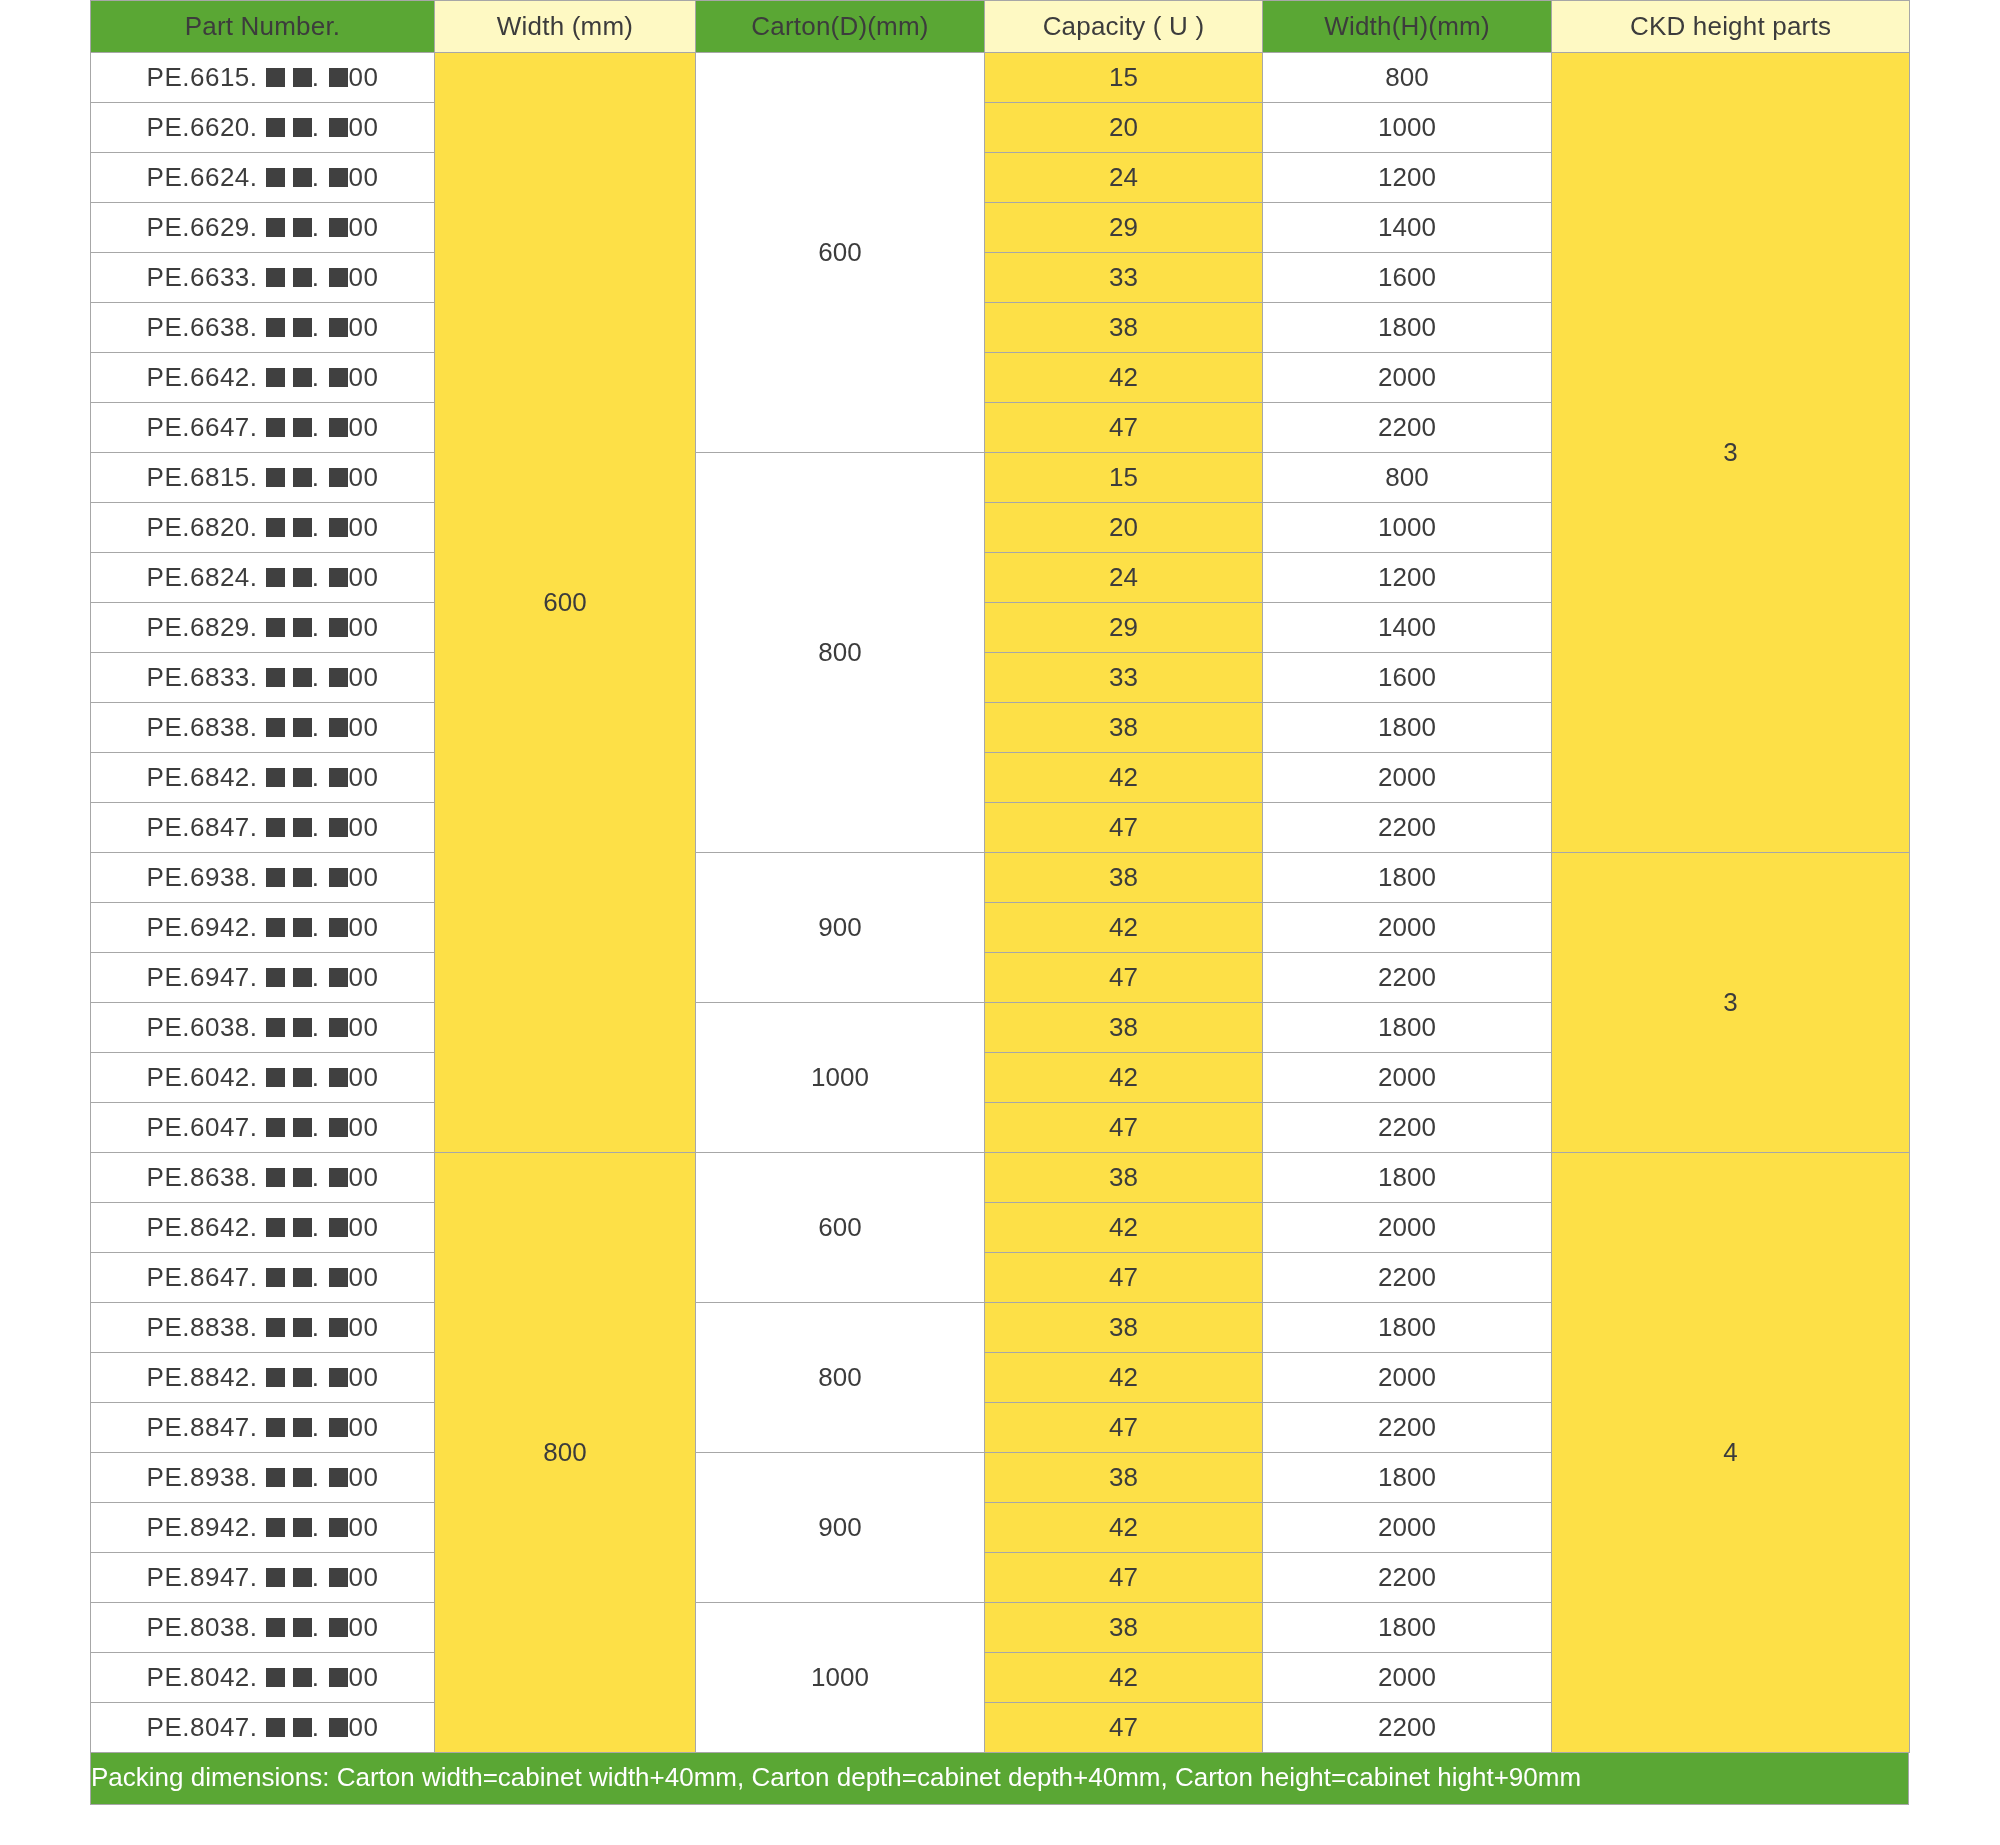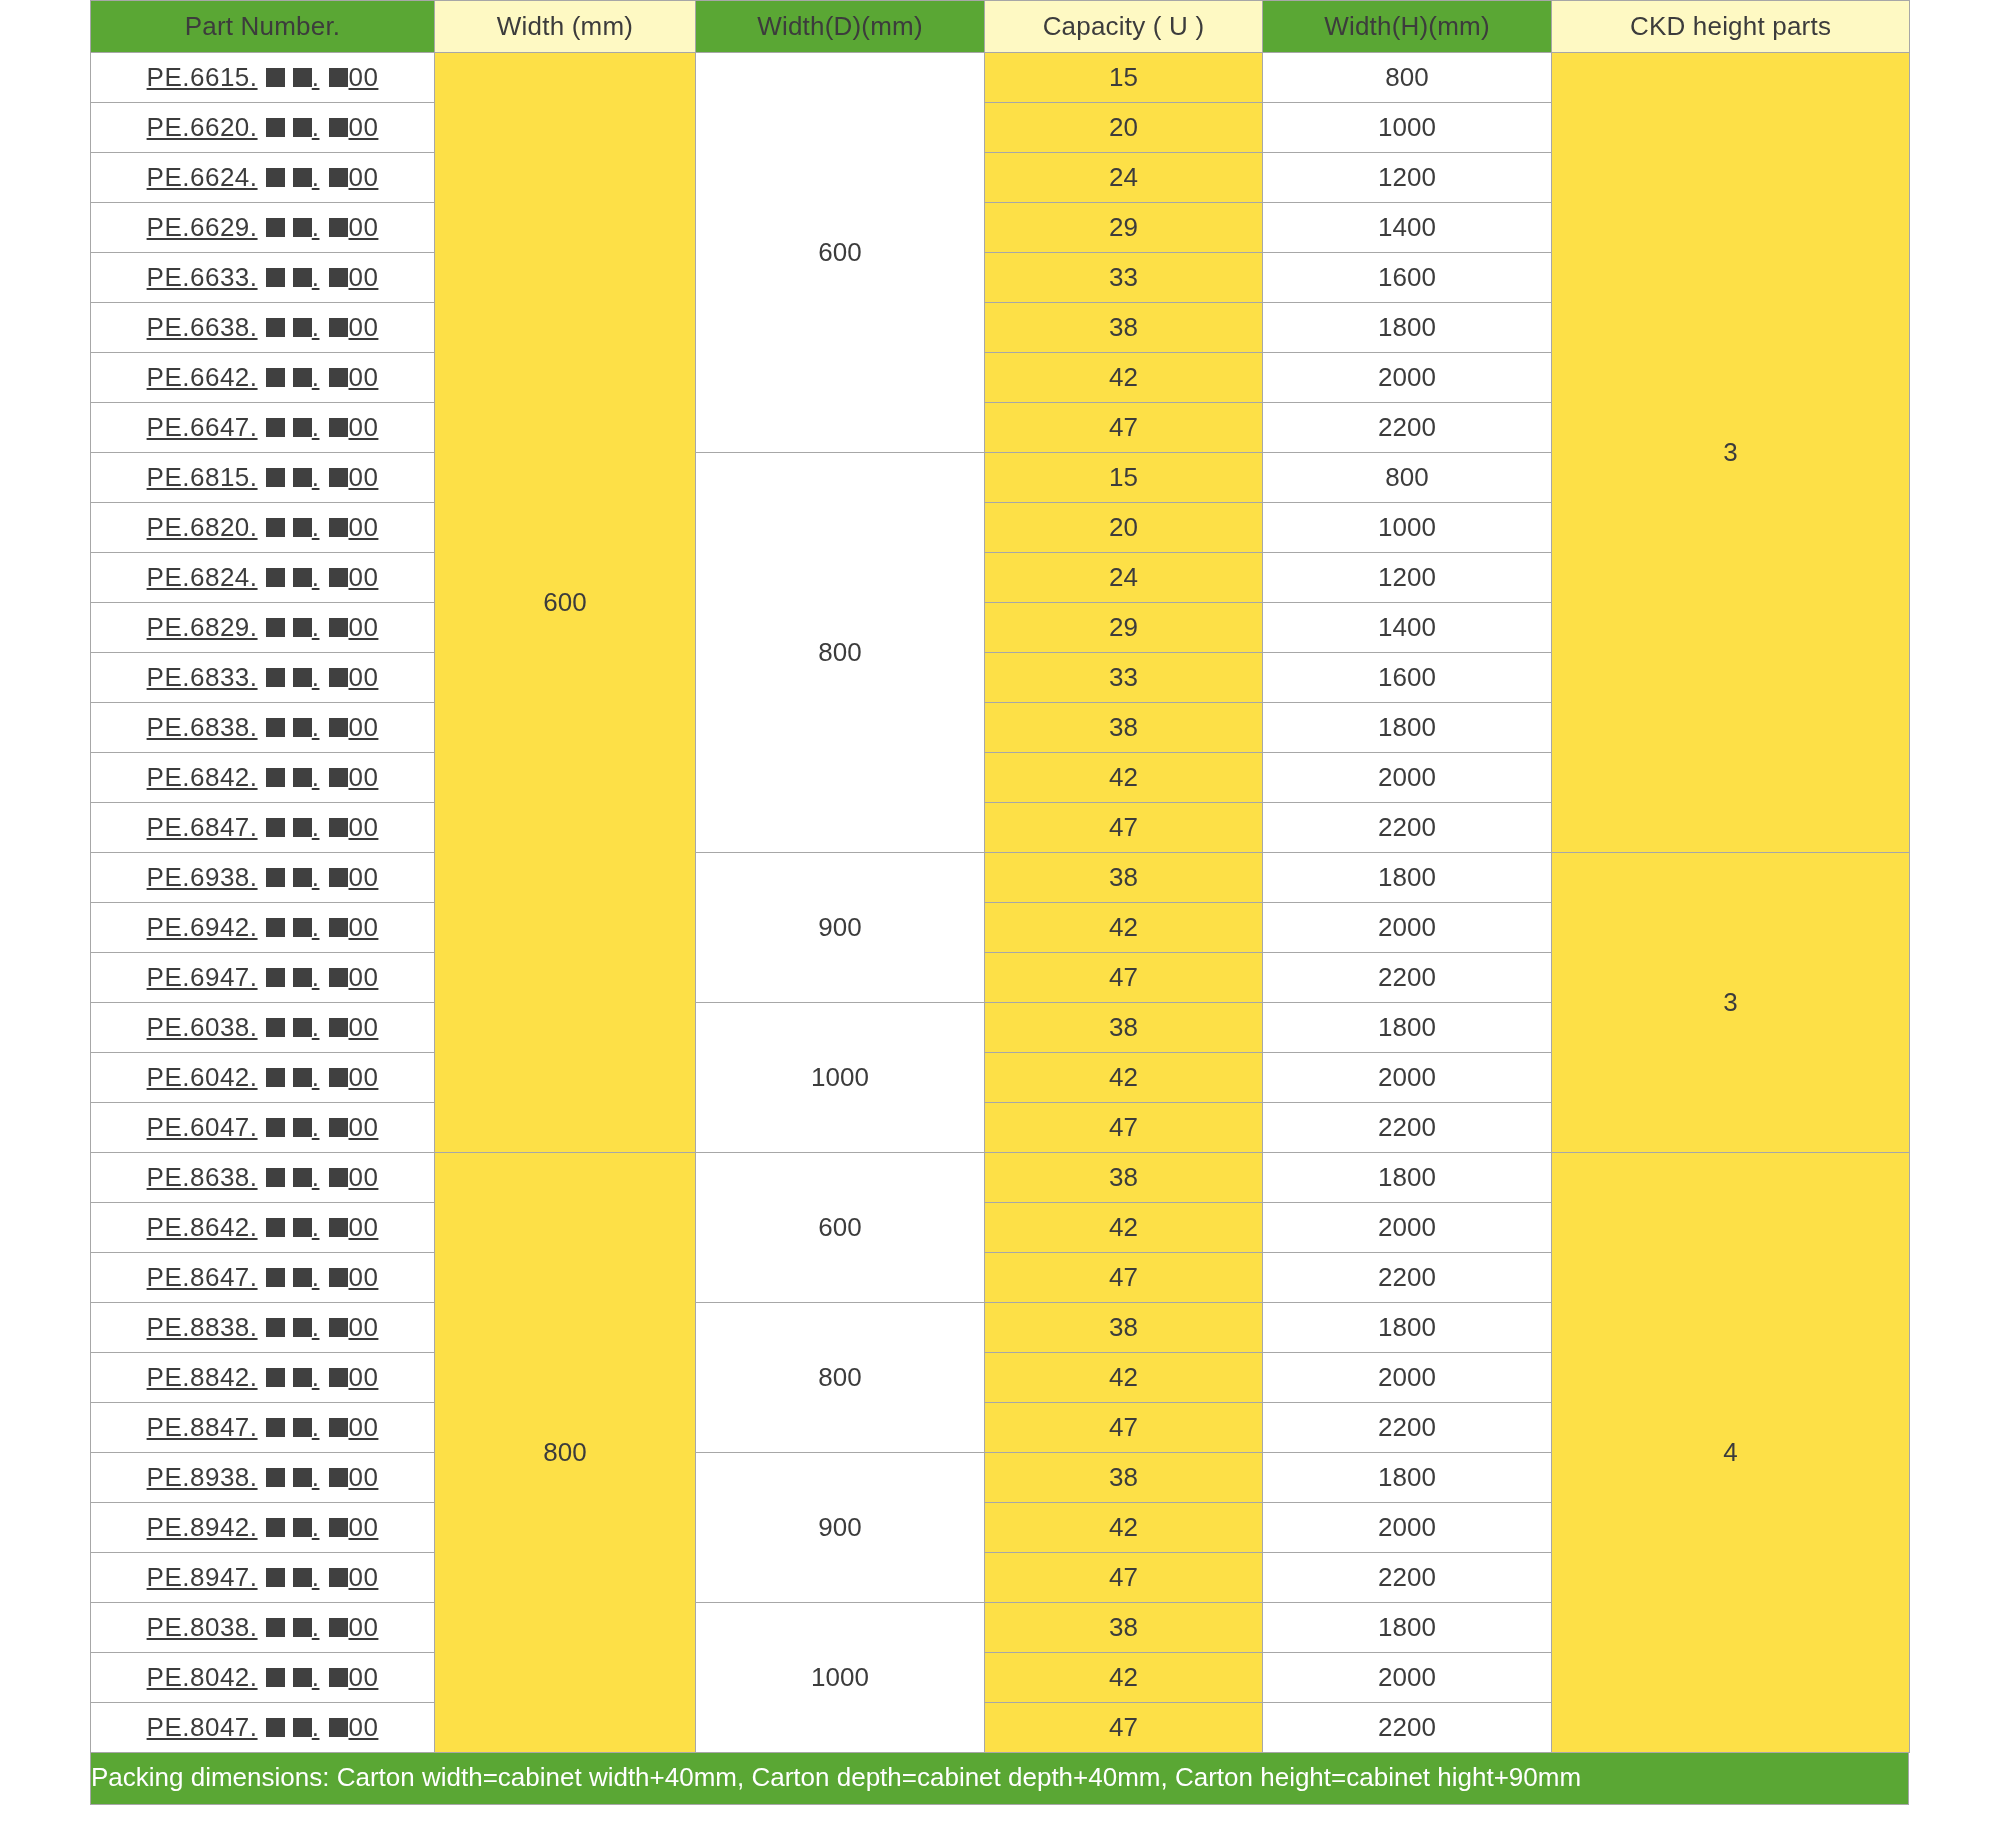--- a/index.html
+++ b/index.html
@@ -63,21 +63,20 @@
   
   td.cell-white { background: #ffffff; }
   td.cell-gray  { background: #fde047; }
 
   tbody tr { height: 50px; }
 
   td.part {
     white-space: nowrap;
     font-size: 27px;
     letter-spacing: 0.5px;
-    text-decoration: underline;
   }
   td.part .sq {
     display: inline-block;
     width: 19px;
     height: 19px;
     background: #404040;
     vertical-align: baseline;
     position: relative;
     top: 0.9px;
   }
@@ -110,21 +109,21 @@
         <col class="c-width">
         <col class="c-depth">
       <col class="c-cap">
         <col class="c-height">
         <col class="c-ckd">
     </colgroup>
     <thead>
       <tr id="header-row">
           <th class="hd-green">Part Number.</th>
           <th class="hd-gray">Width (mm)</th>
-          <th class="hd-green">Width(D)(mm)</th>
+          <th class="hd-green">Carton(D)(mm)</th>
           <th class="hd-gray">Capacity ( U )</th>
           <th class="hd-green">Width(H)(mm)</th>
           <th class="hd-gray">CKD height parts</th>
         </tr>
     </thead>
     <tbody id="table-body">
         <tr>
           <td class="part cell-white"><span>PE.6615.</span><span class="gap"></span><span class="sq"></span><span class="gap"></span><span class="sq"></span><span>.</span><span class="gap2"></span><span class="sq"></span><span>00</span></td>
           <td class="cell-gray" rowspan="22">600</td>
           <td class="cell-white" rowspan="8">600</td>

